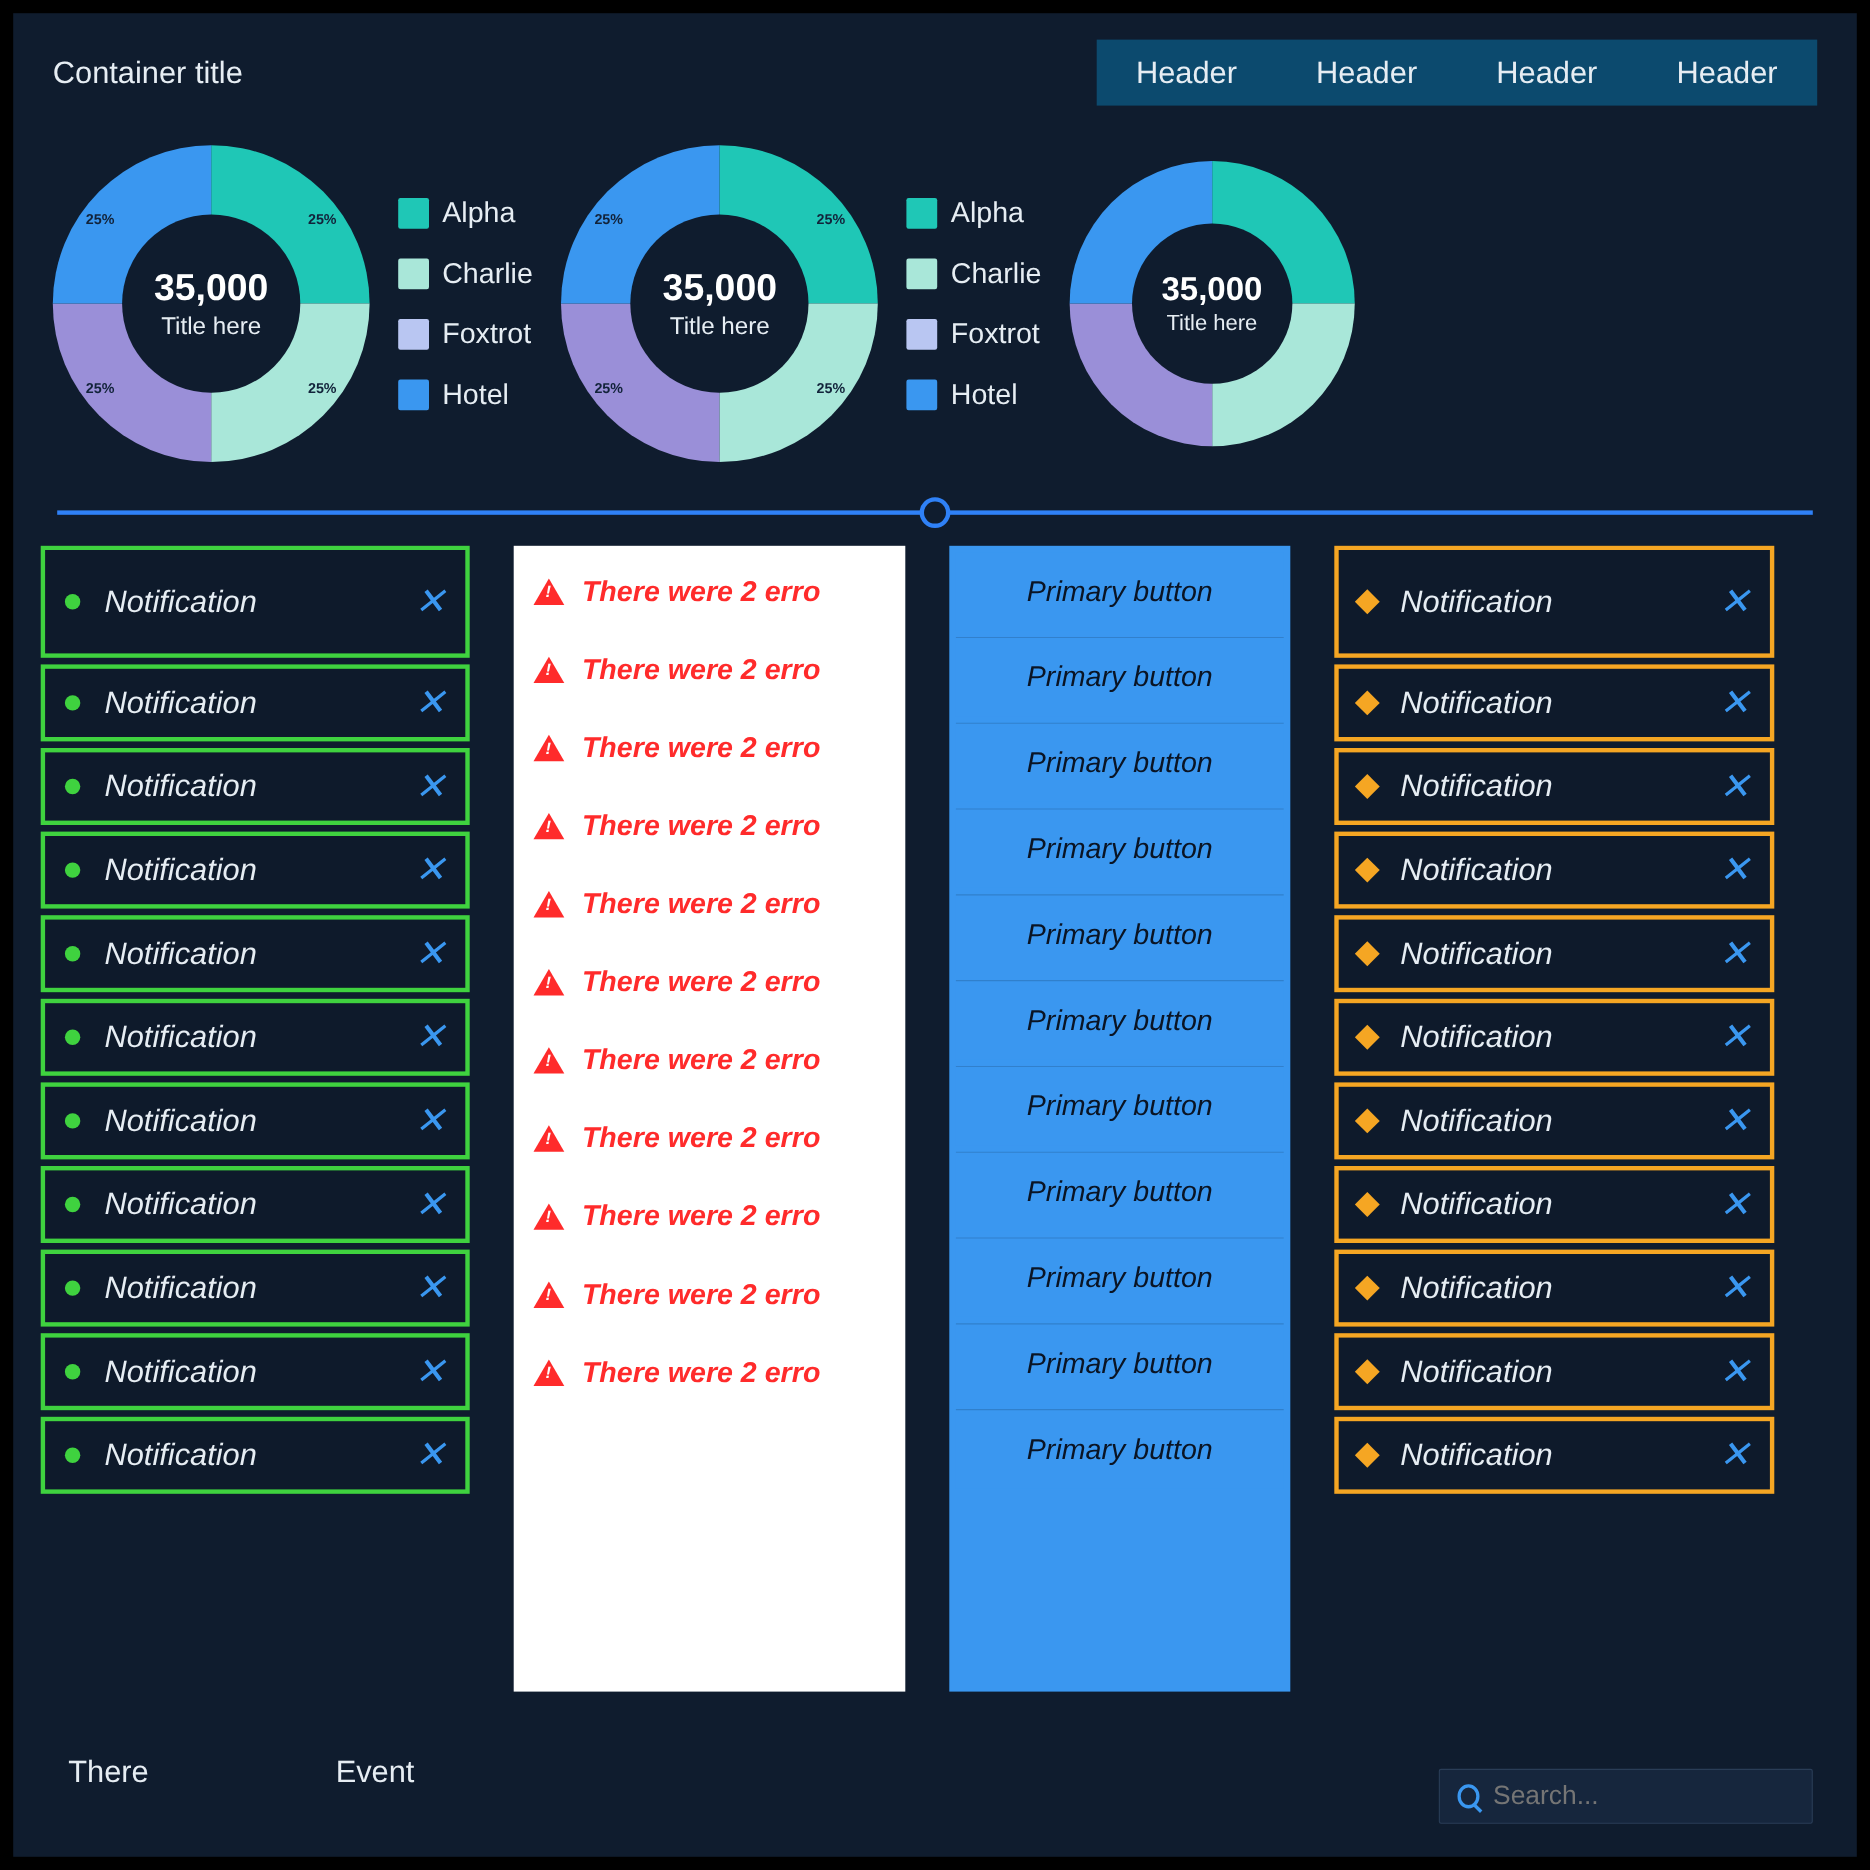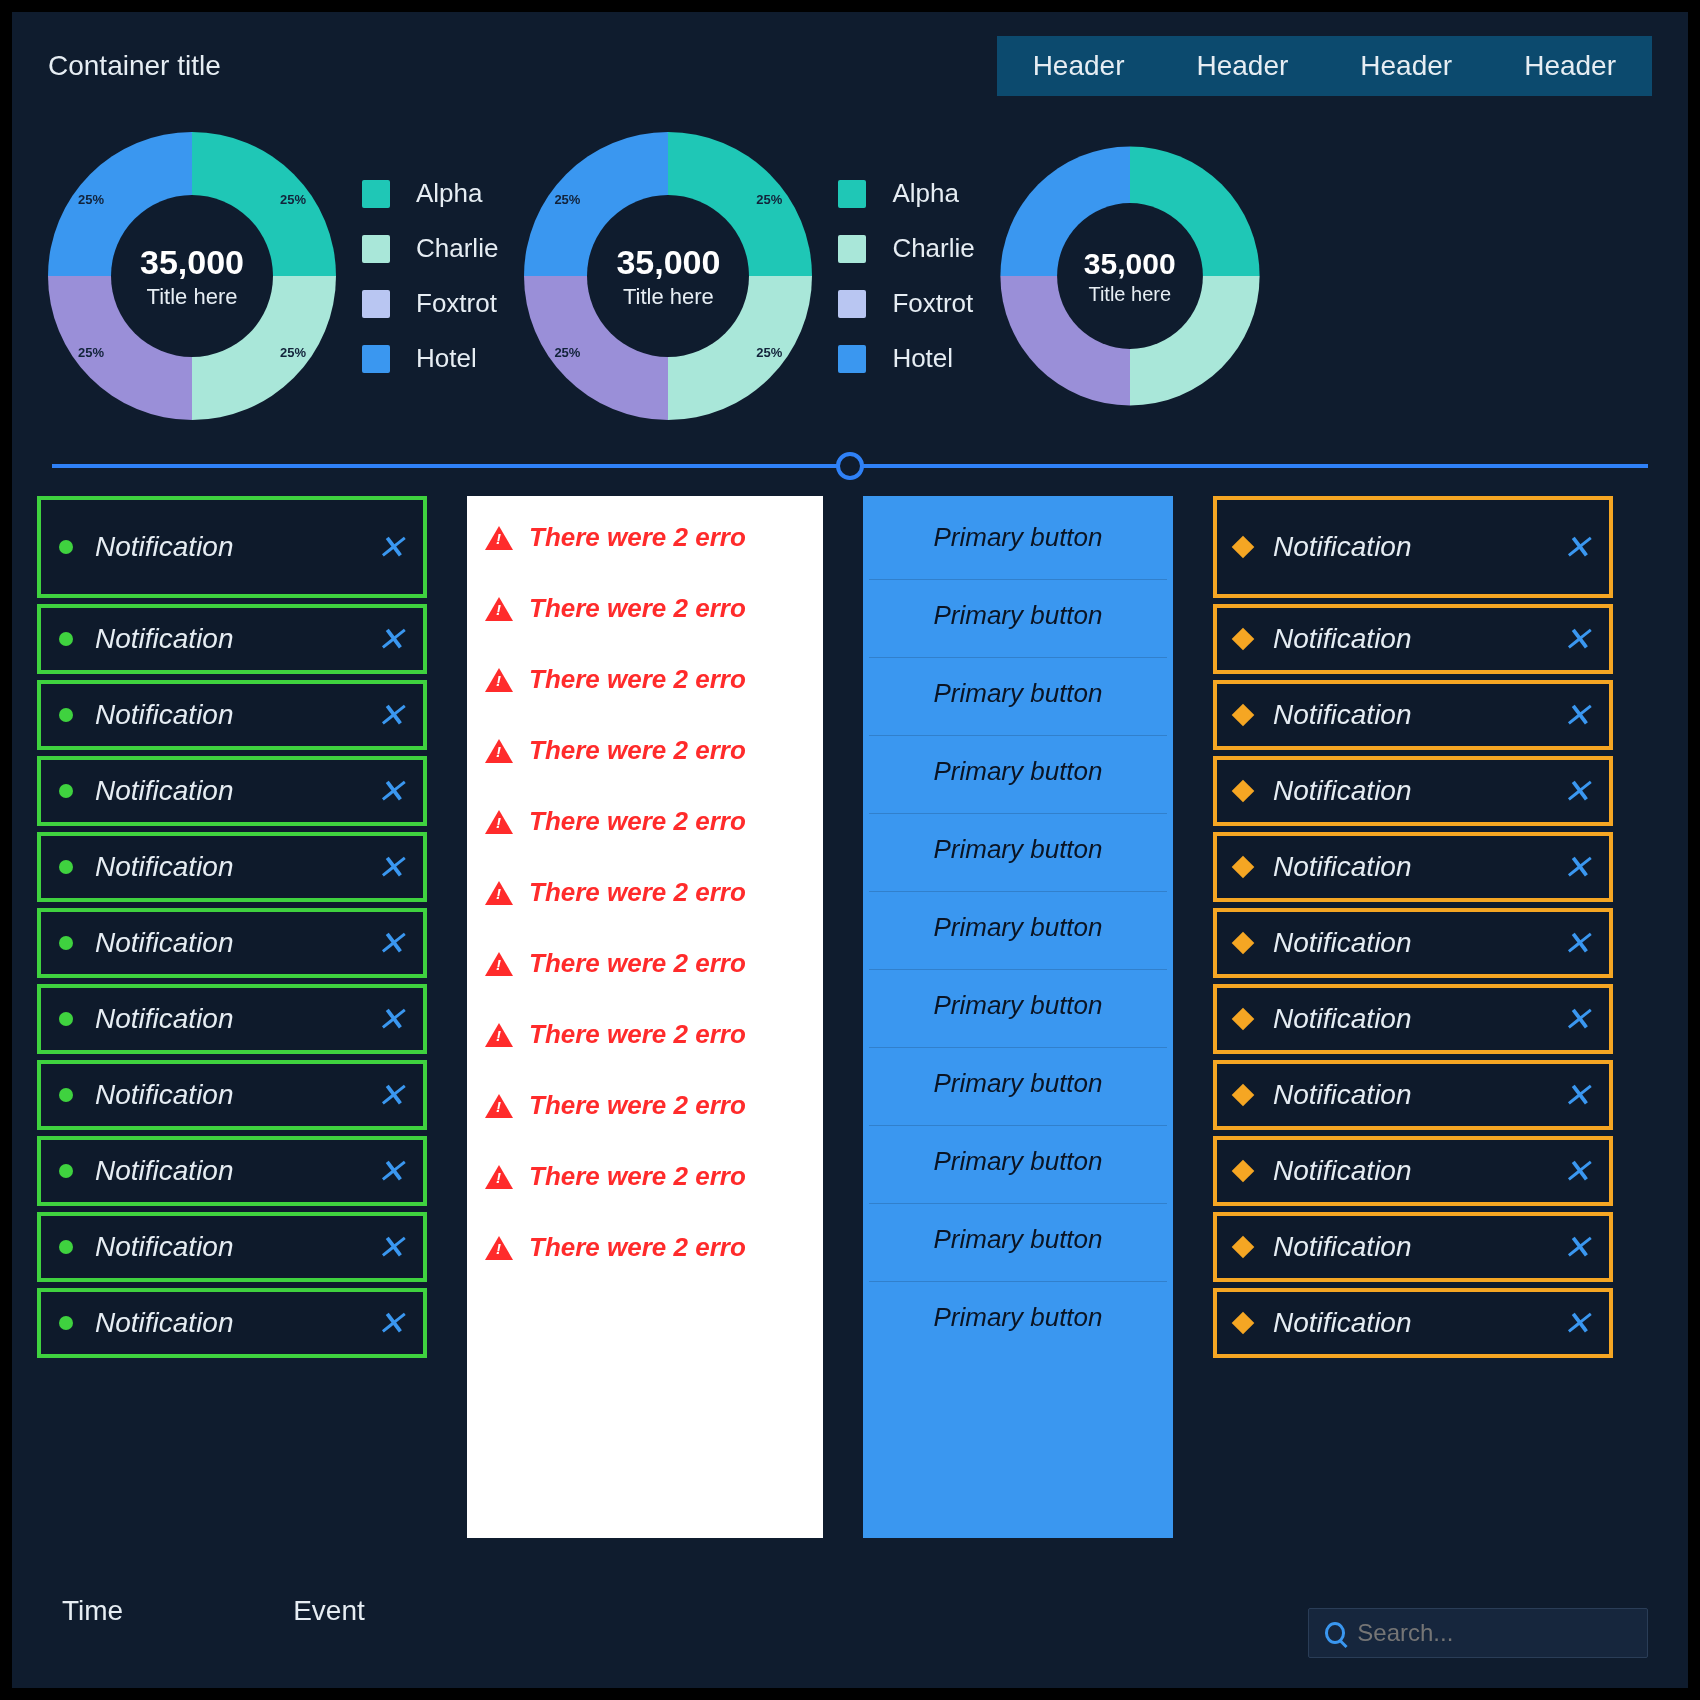--- a/index.html
+++ b/index.html
@@ -66,21 +66,21 @@
 .slice-label {
   position: absolute;
   font-size: 13px; font-weight: 600; color: #12233a;
 }
 .slice-label.tl { top: 22%; left: 12%; }
 .slice-label.tr { top: 22%; right: 12%; }
 .slice-label.bl { bottom: 22%; left: 12%; }
 .slice-label.br { bottom: 22%; right: 12%; }
 
 .legend { display: flex; flex-direction: column; gap: 24px; }
-.legend-item { display: flex; align-items: center; gap: 26px; font-size: 26px; color: #e6edf3; }
+.legend-item { display: flex; align-items: center; gap: 12px; font-size: 26px; color: #e6edf3; }
 .swatch { width: 28px; height: 28px; border-radius: 2px; }
 
 
 .slider-row { padding: 0 40px; height: 60px; display: flex; align-items: center; }
 .slider-track { position: relative; width: 100%; height: 4px; background: #2f81f7; }
 .slider-thumb {
   position: absolute; top: 50%; left: 50%;
   width: 28px; height: 28px; border-radius: 50%;
   background: #0f1c2e; border: 4px solid #2f81f7;
   transform: translate(-50%, -50%);
@@ -507,21 +507,21 @@
             <span class="diamond"></span>
             <span class="n-text">Notification</span>
           </span>
           <span class="close-x">✕</span>
         </div>
       </div>
   </div>
 
   <div class="bottom">
     <div class="bottom-cols">
-      <span>Time</span>
+      <span>There</span>
       <span>Event</span>
     </div>
     <div class="search">
       <span class="search-icon"></span>
       <input type="text" placeholder="Search..." style="">
     </div>
   </div>
 
 </div>
 

